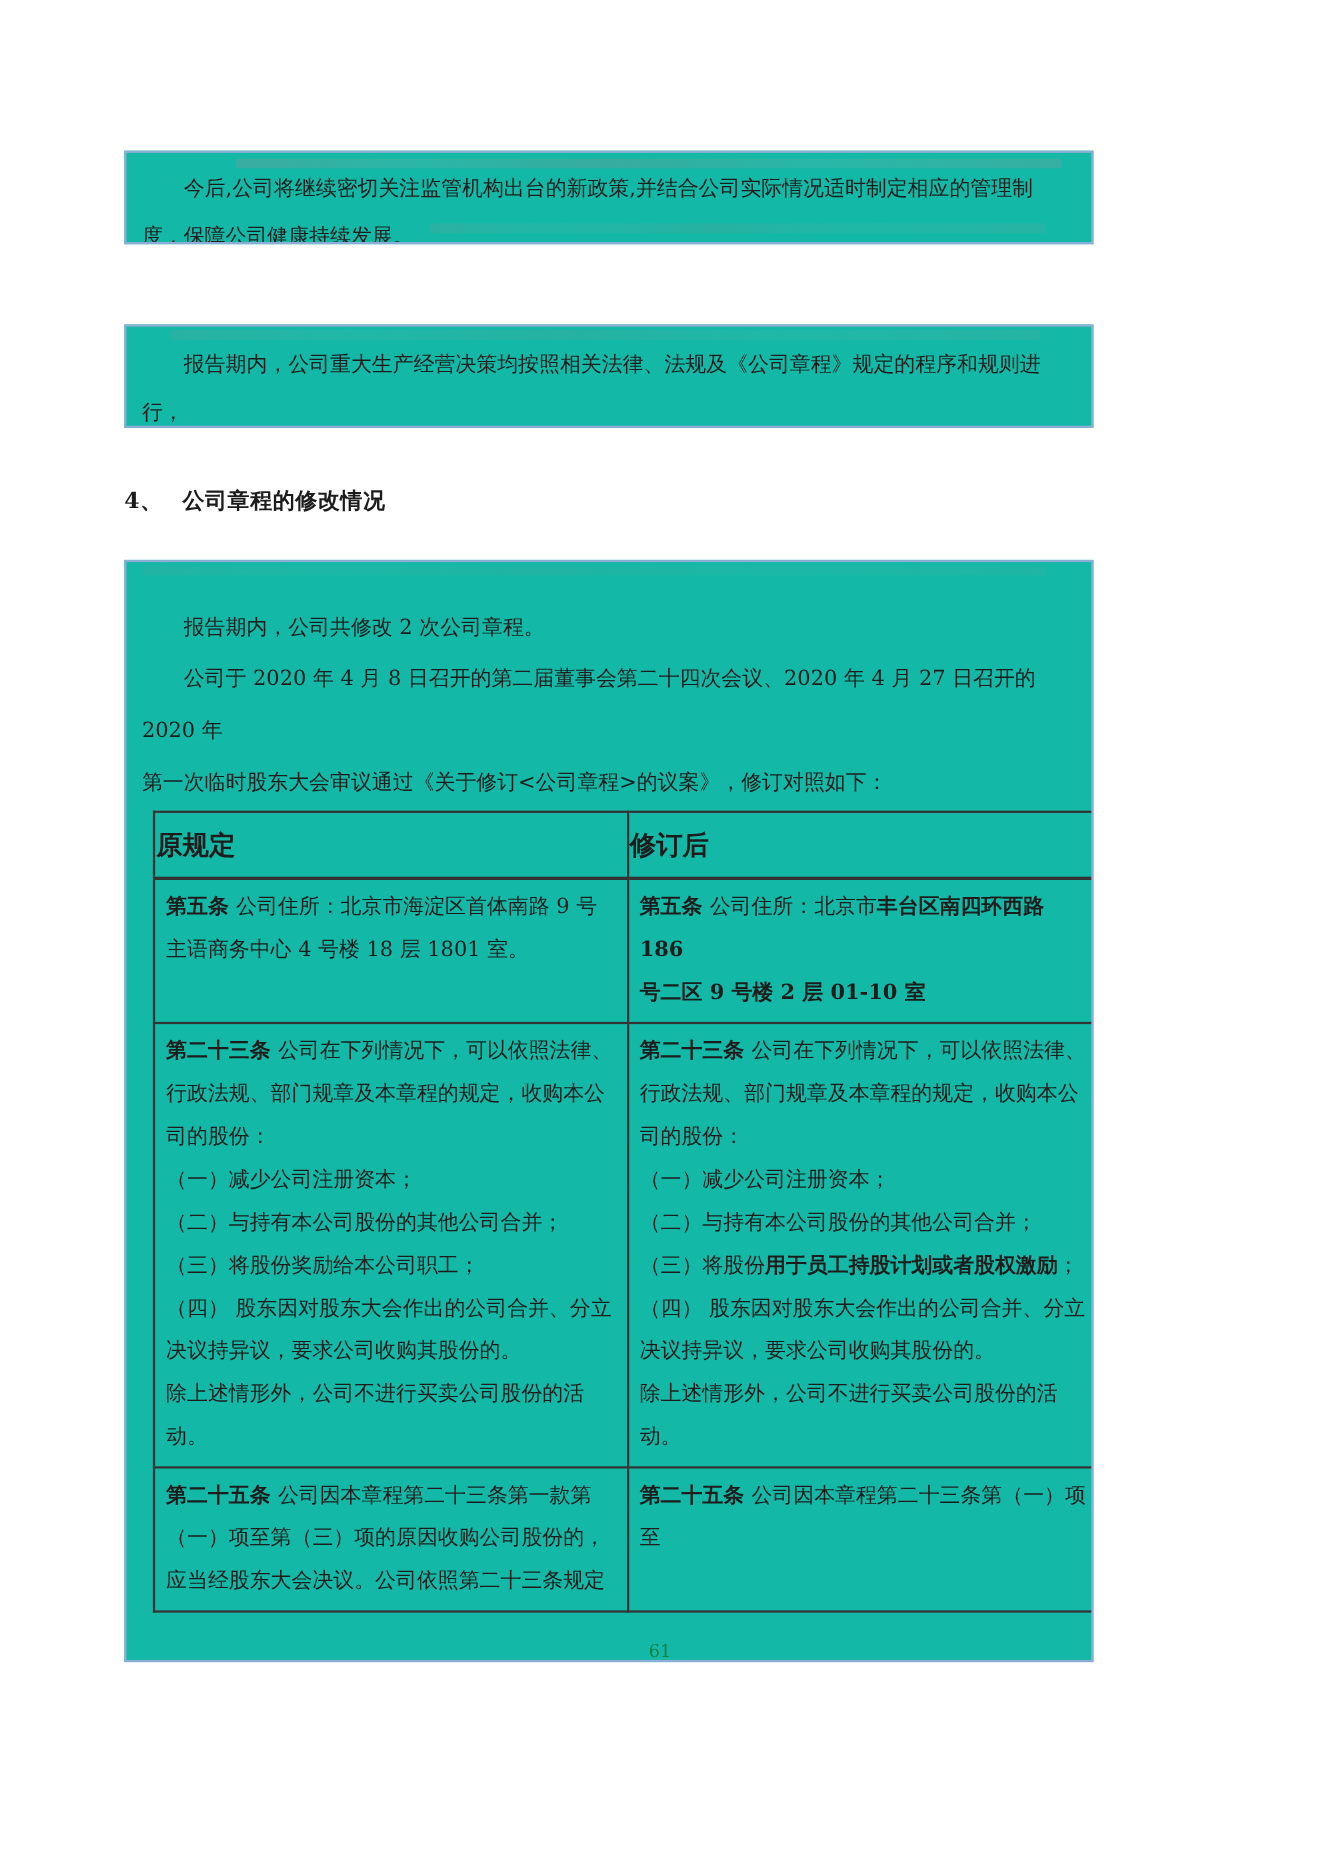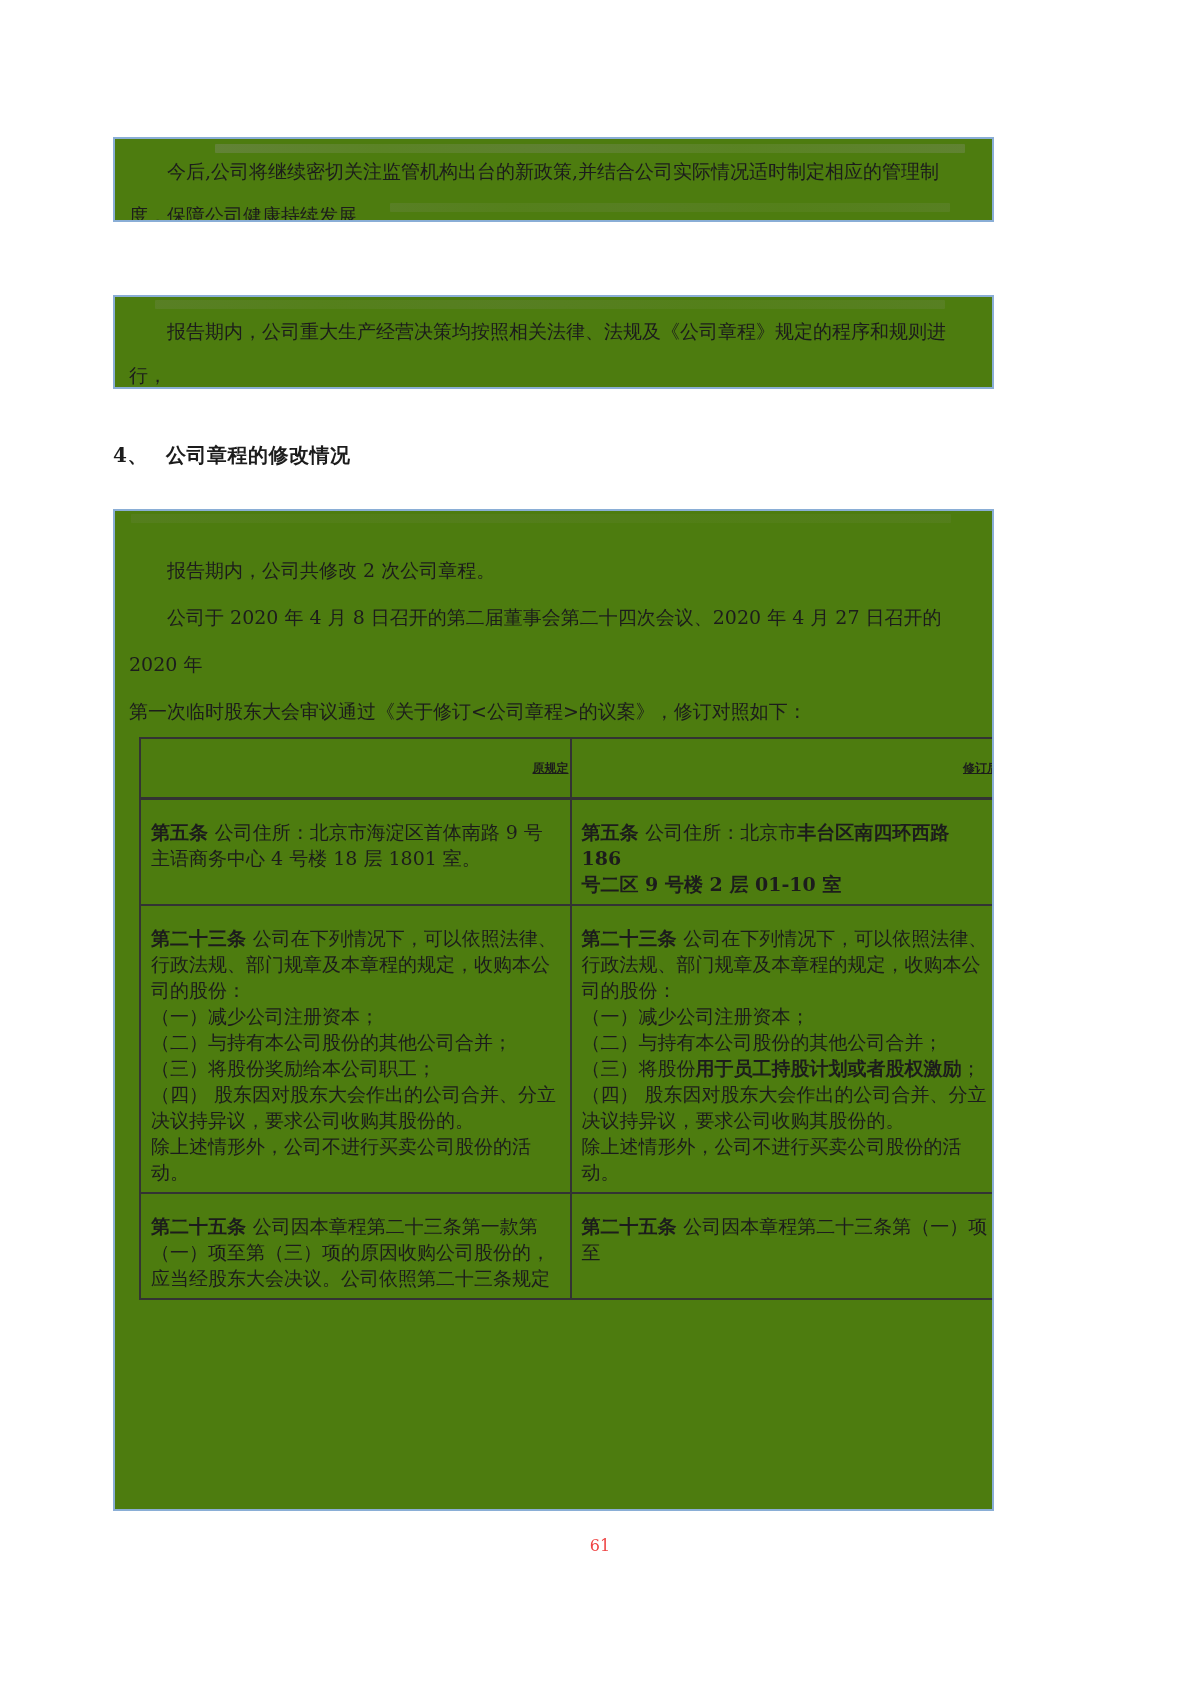--- a/index.html
+++ b/index.html
@@ -9,21 +9,21 @@
     background:#ffffff;
     font-family:"DejaVu Serif","Liberation Serif",serif;
     color:#1c1c1c;
     overflow:hidden;
   }
   .box{
     position:absolute;left:113px;width:881px;
     border:2px solid #8aaed6;
     box-sizing:border-box;
     overflow:hidden;
-    background:#4d7c0f;
+    background:#14b8a6;
   }
   .box p{margin:0;font-size:19px;white-space:pre-line;text-indent:2em;}
   .box-intro{top:137px;height:85px;padding:10px 14px 0;}
   .box-intro p{line-height:44px;}
   .box-s3{top:295px;height:94px;padding:12px 14px 0;}
   .box-s3 p{line-height:44px;}
   .box-s4{top:478px;height:1002px;padding:16px 14px 0;margin-top:31px;}
   .box-s4 p{line-height:47px;}
   .p-intro4{margin-top:20px !important;}
   .bold{font-weight:bold;}
@@ -40,37 +40,36 @@
     table-layout:fixed;
     width:863px;
     margin:2px 0 0 10px;
     font-size:19px;
   }
   table.rev th{
     border:2px solid #333333;
     border-bottom:3px solid #333333;
     height:56px;
     font-weight:bold;
-    text-align:right;
+    text-align:left;
     vertical-align:middle;
-    font-size:12px;
-    text-decoration:underline;
+    font-size:24px;
   }
   table.rev td{
     border:2px solid #333333;
     vertical-align:top;
-    padding:19px 10px 7px;
-    line-height:26px;
+    padding:5px 10px 7px;
+    line-height:39px;
     white-space:pre-line;
     overflow:hidden;
   }
   table.rev td .b{font-weight:bold;}
   .page-number{
-    position:absolute;top:1536px;left:0;width:1200px;
-    text-align:center;font-size:16px;color:#ef4444;
+    position:absolute;top:1491px;left:0;width:1200px;
+    text-align:center;font-size:16px;color:#15803d;
     font-family:"DejaVu Serif","Liberation Serif",serif;
   }
   .smudge{
     position:absolute;height:9px;border-radius:1px;
     background:linear-gradient(90deg,
       rgba(145,145,145,.30) 0%, rgba(175,175,175,.14) 22%,
       rgba(140,140,140,.28) 45%, rgba(180,180,180,.12) 70%,
       rgba(150,150,150,.26) 100%);
   }
   .smudge.faint{opacity:.55;}

